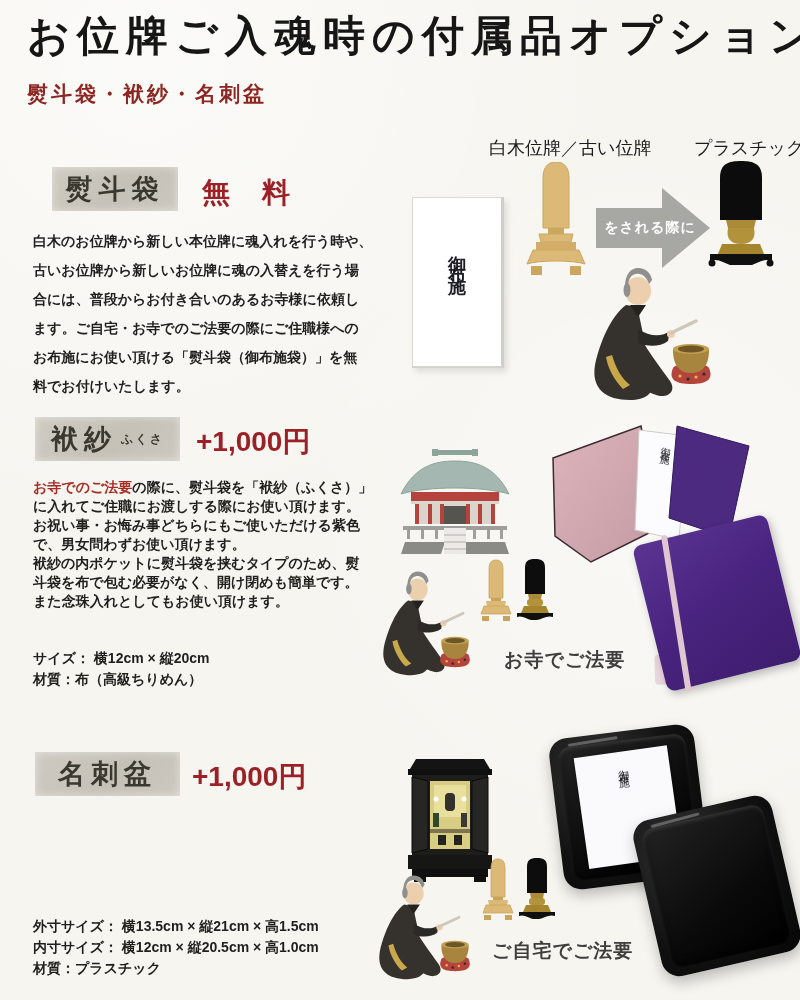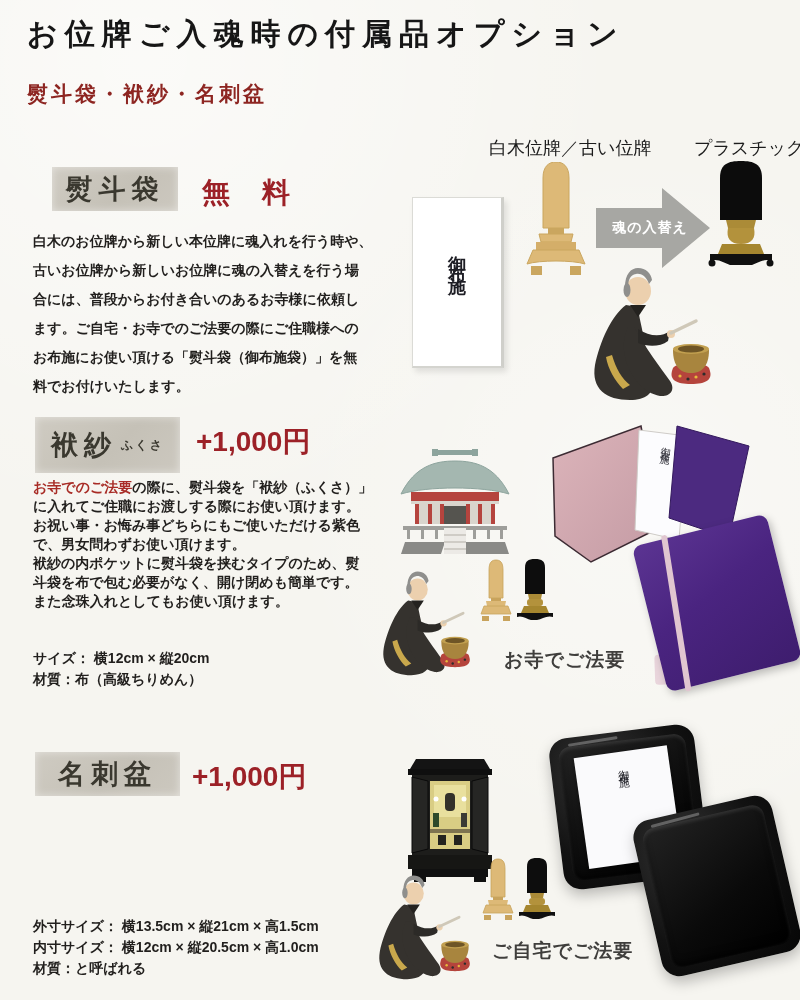--- a/index.html
+++ b/index.html
@@ -10,23 +10,23 @@
       radial-gradient(circle at 18% 6%, rgba(255,255,255,0.55), transparent 42%),
       radial-gradient(circle at 80% 50%, rgba(255,255,255,0.35), transparent 45%),
       #f6f5f0;
     overflow:hidden;
     font-family:"Liberation Sans","DejaVu Sans",sans-serif;
     color:#201e1c;
   }
   .abs{position:absolute;}
   
   .title{
-    left:27px;top:14px;width:760px;
+    left:27px;top:8px;width:760px;
     font-family:"Liberation Serif","DejaVu Serif",serif;
-    font-size:30px;font-weight:700;letter-spacing:7px;color:#161616;white-space:nowrap;
+    font-size:42px;font-weight:700;letter-spacing:7px;color:#161616;white-space:nowrap;
   }
   .subtitle{
     left:27px;top:80px;
     font-family:Liberation Sans, sans-serif;
     font-size:21px;font-weight:700;letter-spacing:3px;color:#8d2521;white-space:nowrap;
   }
   
   .lbox{
     background:linear-gradient(135deg,#cfcbc2 0%,#c5c1b7 55%,#ccc8bf 100%);
     box-shadow:inset 0 0 8px rgba(255,255,255,0.5);
@@ -146,21 +146,21 @@
     <rect x="13" y="80" width="40" height="8" fill="#d4ae69"></rect>
     <path d="M10,88 L56,88 L62,102 C50,98 16,98 4,102 Z" fill="#ddb977" stroke="#caa65f"></path>
     <rect x="8" y="104" width="11" height="9" fill="#caa65f"></rect>
     <rect x="47" y="104" width="11" height="9" fill="#caa65f"></rect>
   </svg>
 
   <div class="abs arrowwrap">
     <svg width="114" height="84" viewBox="0 0 114 84">
       <polygon points="0,22 66,22 66,2 114,42 66,82 66,62 0,62" fill="#a7a7a3"></polygon>
     </svg>
-    <div class="arrowtext">魂の入替え</div>
+    <div class="arrowtext">をされる際に</div>
   </div>
 
   <svg class="abs" style="left:702px;top:160px;" width="78" height="120" viewBox="0 0 78 120">
     <path d="M18,18 C18,4 26,1 39,1 C52,1 60,4 60,18 L60,60 L18,60 Z" fill="#0c0c0c"></path>
     <polygon points="24,60 54,60 52,68 26,68" fill="#ab8b37"></polygon>
     <path d="M26,68 C24,78 28,84 39,84 C50,84 54,78 52,68 Z" fill="#b3923c"></path>
     <polygon points="20,84 58,84 62,94 16,94" fill="#a5862f"></polygon>
     <path d="M8,94 L70,94 L70,101 C62,98 56,103 50,105 L28,105 C22,103 16,98 8,101 Z" fill="#101010"></path>
     <circle cx="10" cy="103" r="3.5" fill="#101010"></circle>
       <circle cx="68" cy="103" r="3.5" fill="#101010"></circle>
@@ -182,21 +182,21 @@
     <path d="M7,32 C2,44 10,48 25,48 C40,48 48,44 43,32 C40,26 10,26 7,32 Z" fill="#b5443c"></path>
     <circle cx="14" cy="40" r="1.6" fill="#e7b93c"></circle>
       <circle cx="22" cy="43" r="1.6" fill="#2c2c2c"></circle>
     <circle cx="30" cy="41" r="1.6" fill="#e7b93c"></circle>
       <circle cx="38" cy="38" r="1.6" fill="#2c2c2c"></circle>
     <path d="M7,14 C7,30 14,37 25,37 C36,37 43,30 43,14 C38,7 12,7 7,14 Z" fill="#a8853e"></path>
     <ellipse cx="25" cy="13" rx="18" ry="5" fill="#c2a050"></ellipse>
     <ellipse cx="25" cy="13" rx="13" ry="3.4" fill="#6e5526"></ellipse>
   </svg>
 
-  <div class="abs lbox" style="left:35px;top:417px;width:145px;height:56px;">
+  <div class="abs lbox" style="left:35px;top:417px;width:145px;height:44px;">
     <span class="lab">袱紗</span>
     <span class="sublab">ふくさ</span>
   </div>
   <div class="abs price" style="left:196px;top:423px;">+1,000円</div>
   <div class="abs bodytext tight" style="left:33px;top:478px;"><span class="hl">お寺でのご法要</span><span>の際に、熨斗袋を「袱紗（ふくさ）」
 に入れてご住職にお渡しする際にお使い頂けます。
 お祝い事・お悔み事どちらにもご使いただける紫色
 で、男女問わずお使い頂けます。
 袱紗の内ポケットに熨斗袋を挟むタイプのため、熨
 斗袋を布で包む必要がなく、開け閉めも簡単です。
@@ -291,21 +291,21 @@
     <div class="fk-cloth"></div>
     <div class="fk-ribbon"></div>
   </div>
 
   <div class="abs lbox" style="left:35px;top:752px;width:145px;height:44px;">
     <span class="lab">名刺盆</span>
   </div>
   <div class="abs price" style="left:192px;top:758px;">+1,000円</div>
   <div class="abs sizeline" style="left:33px;top:918px;">外寸サイズ： 横13.5cm × 縦21cm × 高1.5cm</div>
   <div class="abs sizeline" style="left:33px;top:939px;">内寸サイズ： 横12cm × 縦20.5cm × 高1.0cm</div>
-  <div class="abs sizeline" style="left:33px;top:960px;">材質：と呼ばれる</div>
+  <div class="abs sizeline" style="left:33px;top:960px;">材質：プラスチック</div>
 
   <svg class="abs" style="left:404px;top:757px;" width="92" height="126" viewBox="0 0 92 126">
     <polygon points="6,12 86,12 80,2 12,2" fill="#141414"></polygon>
     <rect x="4" y="12" width="84" height="6" fill="#0f0f0f"></rect>
     <rect x="8" y="18" width="76" height="80" fill="#1d1d1b"></rect>
     <polygon points="8,20 24,24 24,92 8,96" fill="#262624" stroke="#0a0a0a"></polygon>
     <polygon points="84,20 68,24 68,92 84,96" fill="#262624" stroke="#0a0a0a"></polygon>
     <rect x="26" y="24" width="40" height="68" fill="#d9cd84"></rect>
     <rect x="30" y="28" width="32" height="32" fill="#e9e09e"></rect>
     <rect x="41" y="36" width="10" height="18" rx="4" fill="#33312a"></rect>

